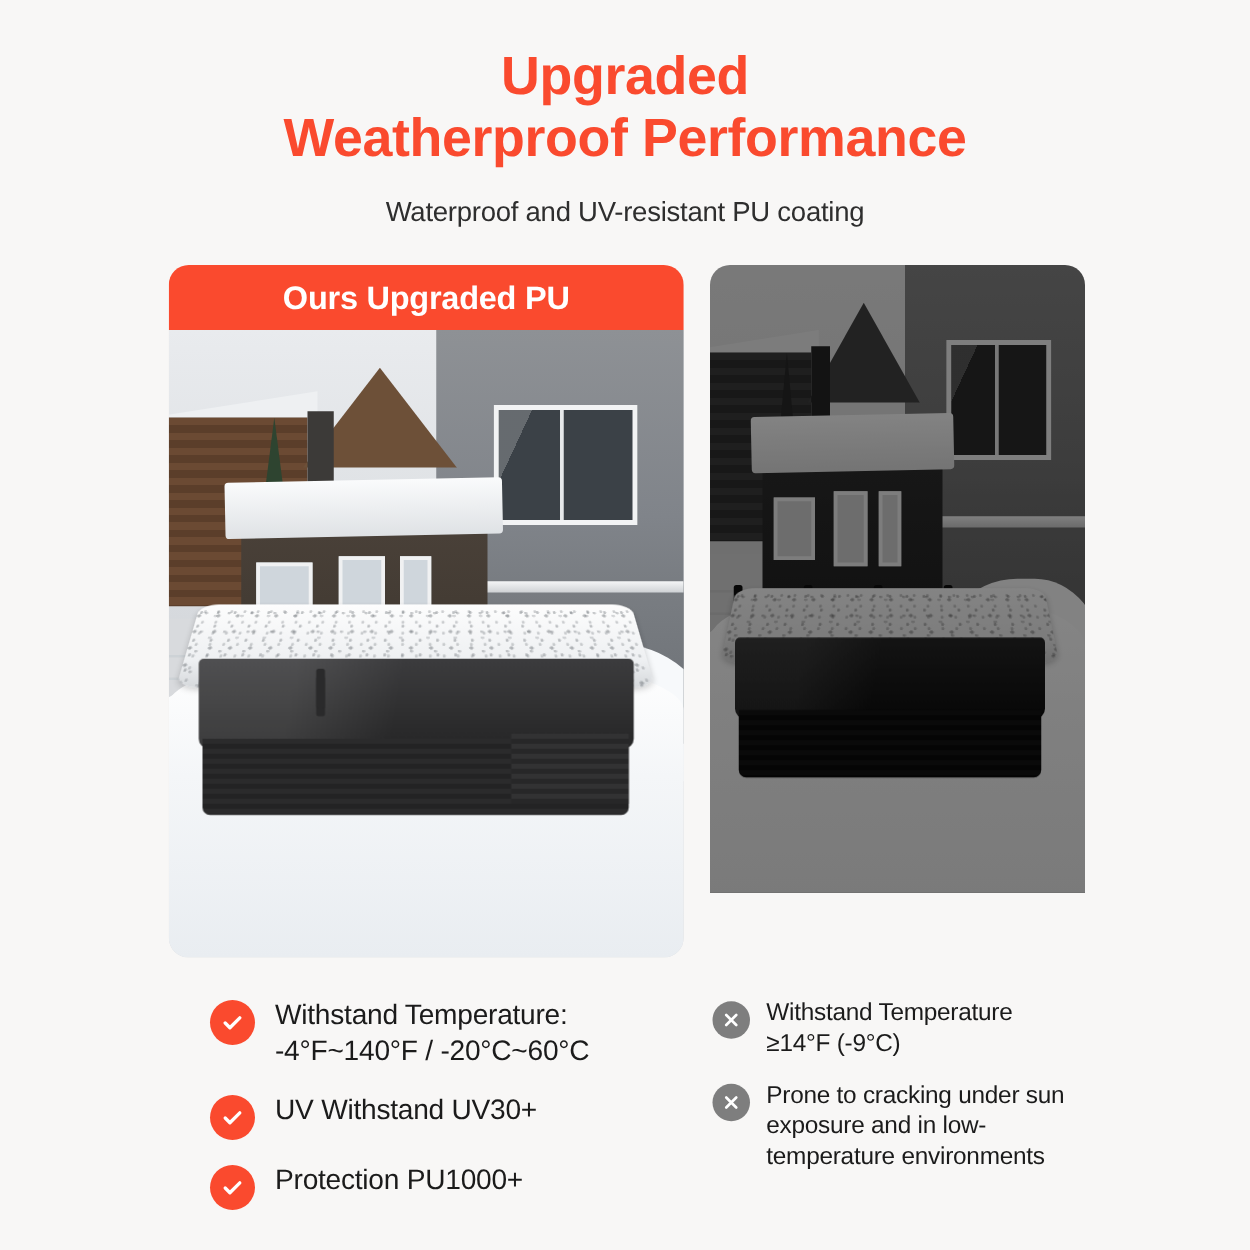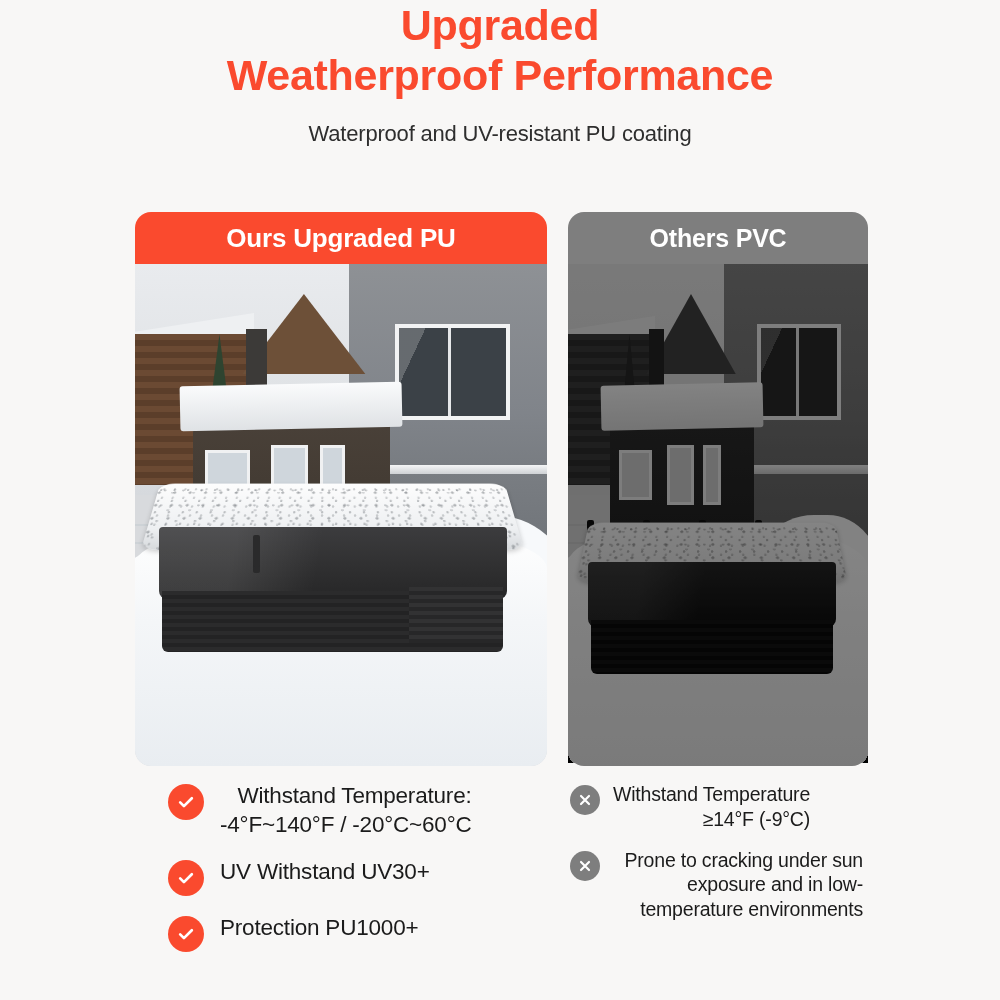--- a/index.html
+++ b/index.html
@@ -8,20 +8,21 @@
     background:#F8F7F6;
     font-family:"Liberation Sans", sans-serif;
     overflow:hidden;
     position:relative;
   }
 
   
   .headline {
     width:1000px;
     text-align:center;
+    padding-top:36px;
   }
   .headline .line {
     color:#FA4A2E;
     font-weight:bold;
     font-size:43px;
     line-height:1.17;
     letter-spacing:-0.3px;
   }
   .subtitle {
     text-align:center;
@@ -220,21 +221,21 @@
     background:repeating-linear-gradient(180deg,#323233 0 4px,#272728 4px 8px);
   }
 
   
   .panel-right .photo {
     filter:grayscale(100%) brightness(0.52) contrast(1.12);
   }
 
   
   .lists { position:absolute; top:782px; left:0; width:1000px; }
-  .col { position:absolute; top:0;text-align:right; }
+  .col { position:absolute; top:16px; }
   .col-left  { left:168px; width:380px; }
   .col-right { left:570px; width:330px; }
 
   .bullet { display:flex; align-items:flex-start; }
   .col-left  .bullet { margin-bottom:18px; }
   .col-right .bullet { margin-bottom:16px; }
 
   .mark {
     flex:0 0 auto;
     border-radius:50%;
@@ -302,21 +303,20 @@
           <div class="tub-cover"></div>
           <div class="tub-strap"></div>
           <div class="tub-base"></div>
           <div class="tub-base-r"></div>
         </div>
       </div>
     </div>
   </div>
 
   <div class="panel panel-right">
-    <div class="panel-header">Others PVC</div>
     <div class="photo">
       <div class="scene">
         <div class="sky"></div>
         <div class="house-gray"></div>
         <div class="house-gray-lower"></div>
         <div class="win-big"></div>
         <div class="eave"></div>
 
         <div class="cabin-roof-l"></div>
         <div class="cabin-logs"></div>

